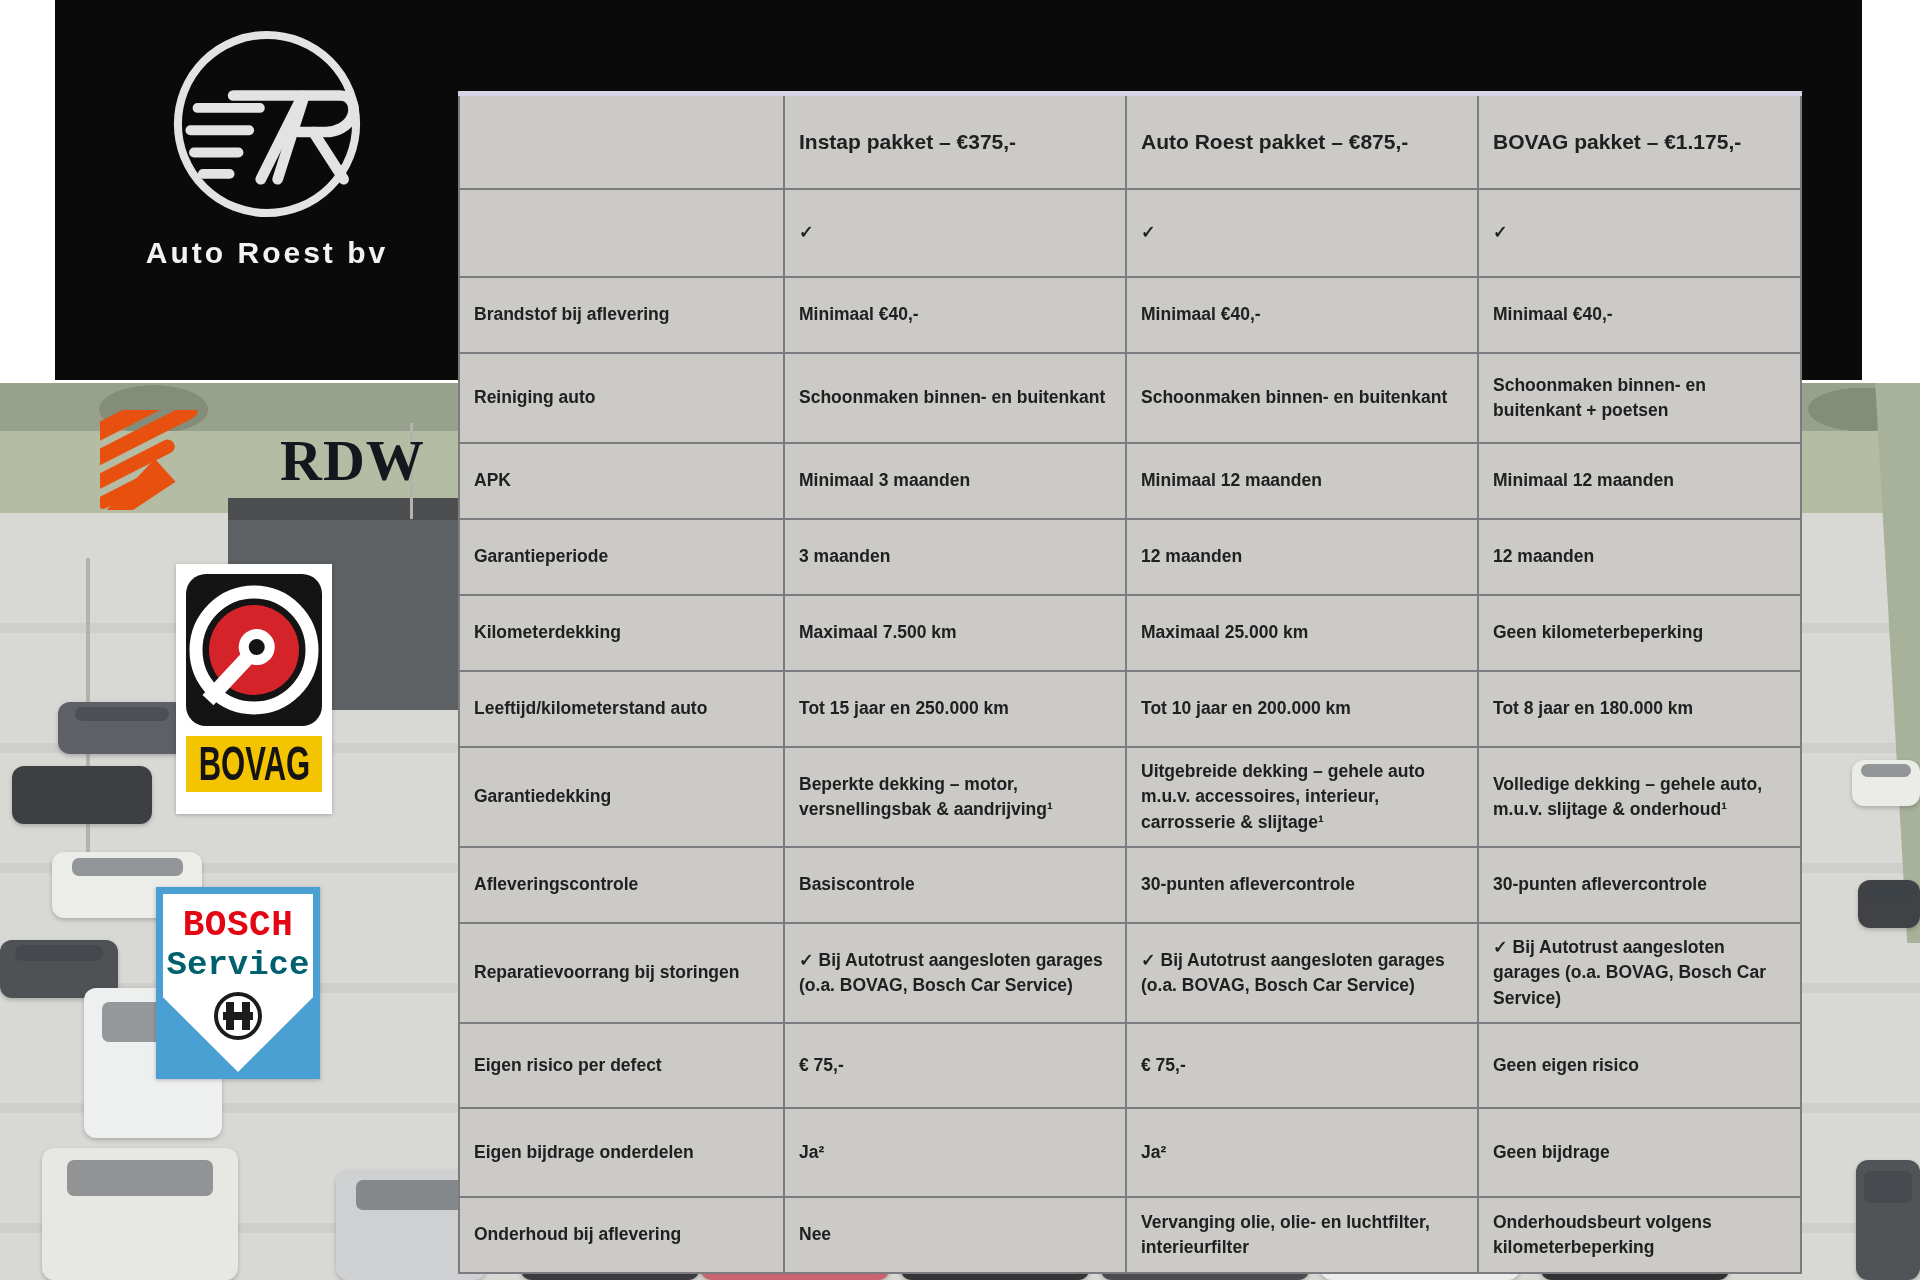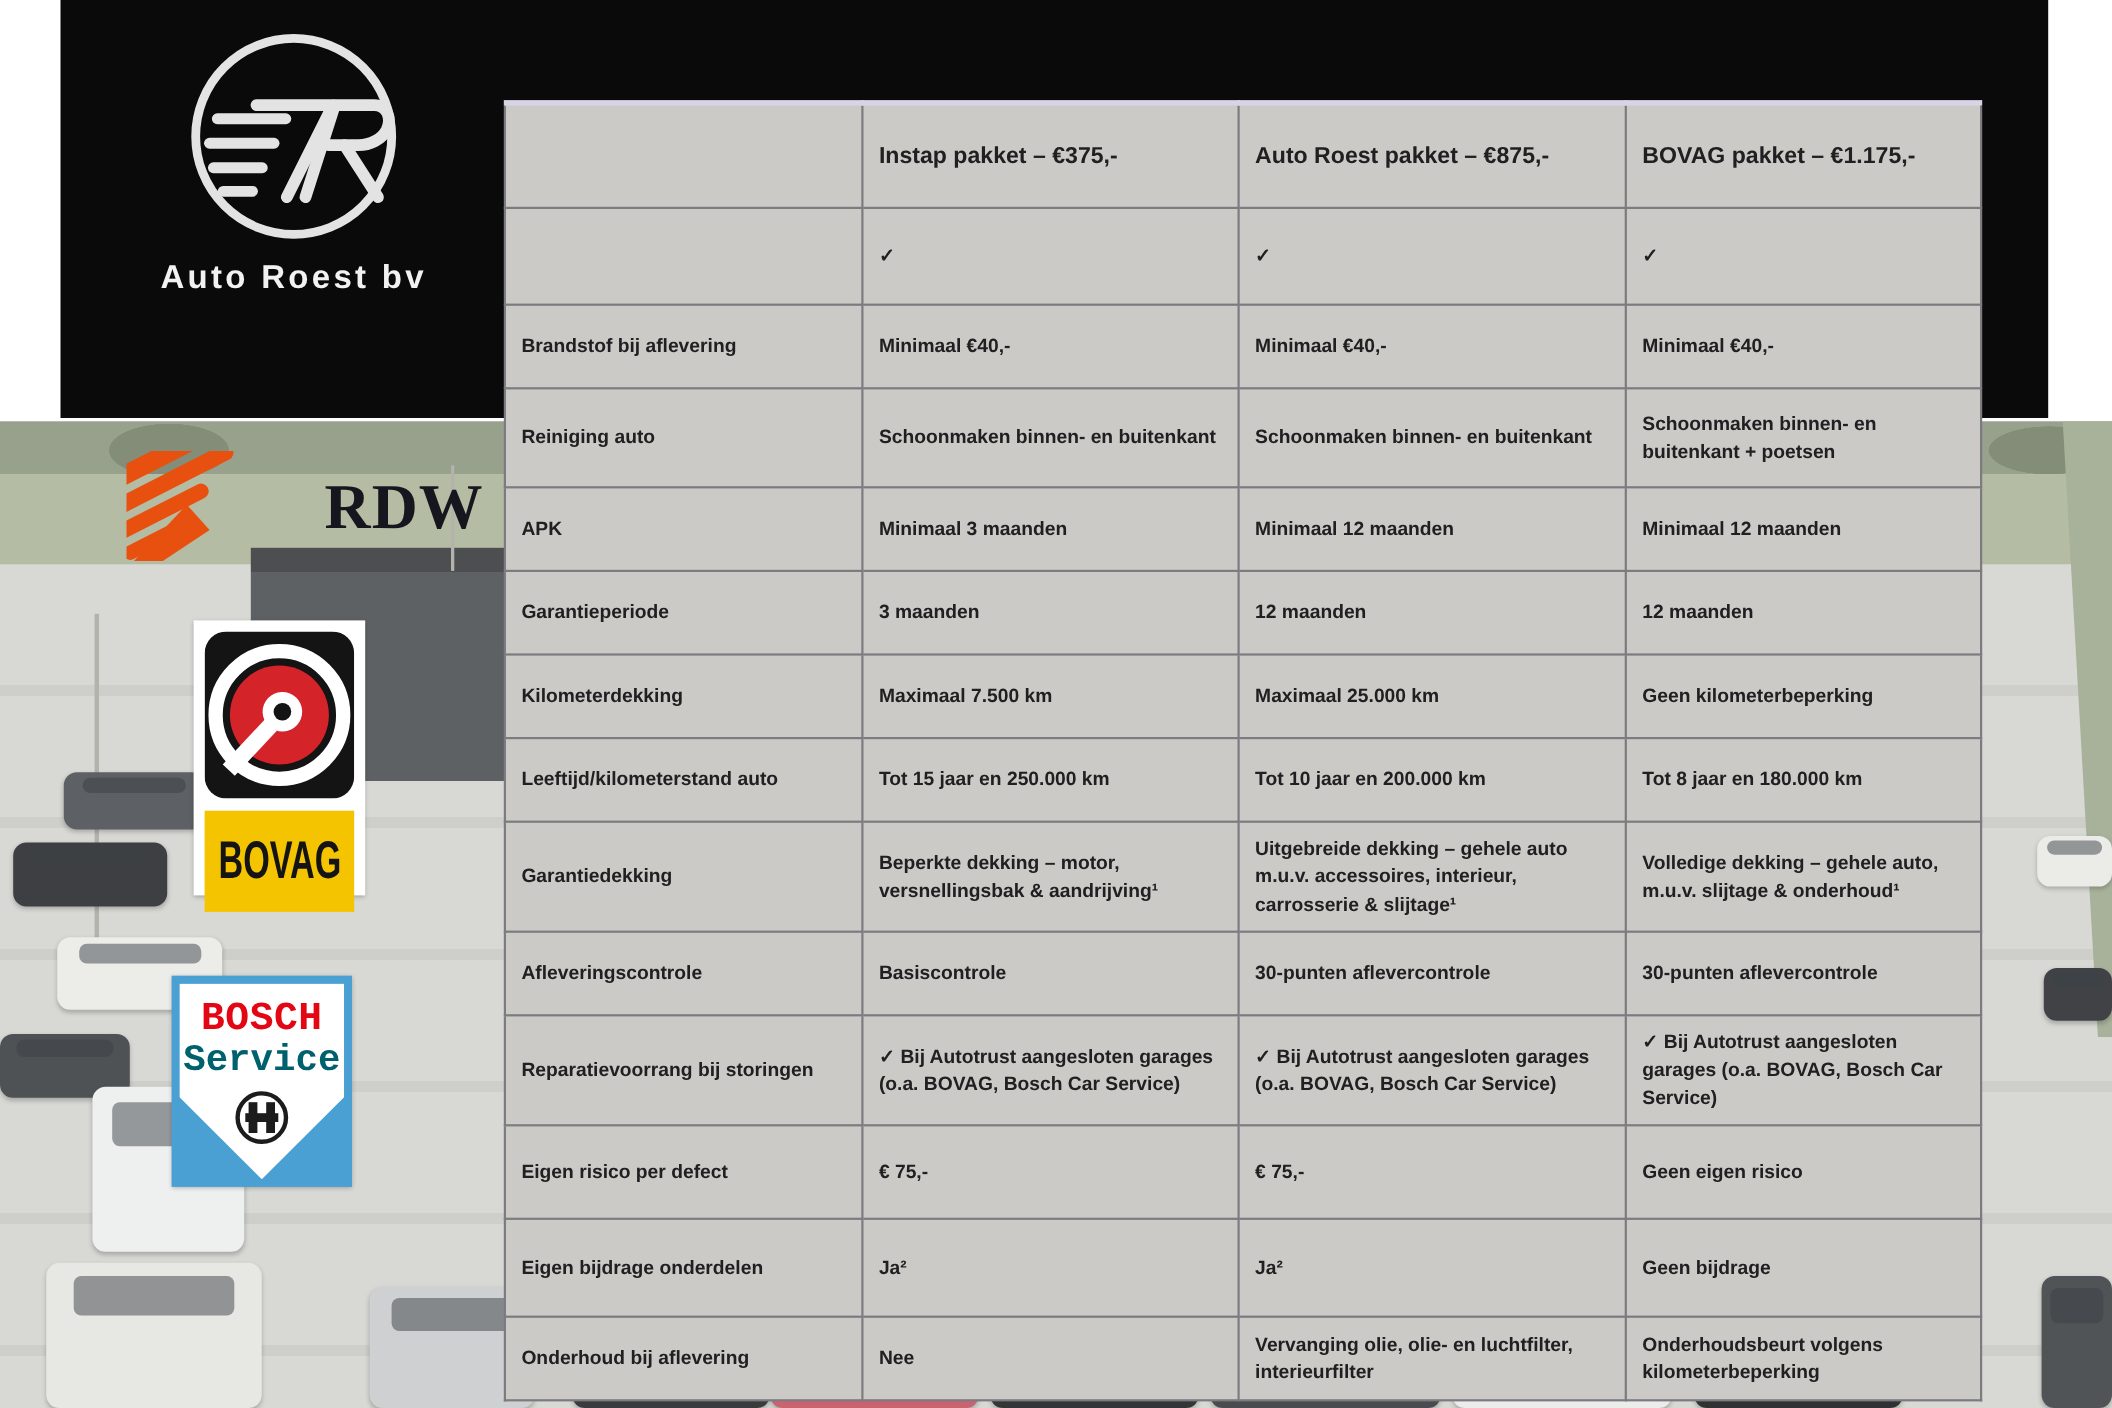--- a/index.html
+++ b/index.html
@@ -27,27 +27,27 @@
      background:rgba(28,33,39,.5);border-radius:7px;}
   .photo .wash{position:absolute;inset:0;background:rgba(255,255,255,.14);}
 
   
   .band{position:absolute;left:55px;top:0;width:1807px;height:380px;background:#0a0a0a;}
   .brand{position:absolute;left:88px;top:26px;width:248px;color:#ededed;}
   .brand svg{display:block;margin:0 auto;}
   .brand-name{margin-top:14px;text-align:center;font-size:30px;font-weight:bold;letter-spacing:3px;color:#f2f2f2;white-space:nowrap;}
 
   
-  .rdw{position:absolute;left:115px;top:410px;display:flex;align-items:center;gap:8px;}
+  .rdw{position:absolute;left:100px;top:410px;display:flex;align-items:center;gap:8px;}
   .rdw-word{font-family:"Liberation Serif",serif;font-weight:bold;font-size:58px;color:#16161e;letter-spacing:1px;}
 
   
   .bovag{position:absolute;left:176px;top:564px;width:156px;height:250px;background:#ffffff;
      box-sizing:border-box;padding:10px;box-shadow:0 1px 4px rgba(0,0,0,.25);}
-  .bovag-band{margin-top:6px;height:92px;background:#f5c400;display:flex;align-items:center;justify-content:center;text-align:center;}
+  .bovag-band{margin-top:6px;height:56px;background:#f5c400;display:flex;align-items:center;justify-content:center;text-align:center;}
   .bovag-band span{font-size:37px;font-weight:bold;color:#141414;transform:scale(.84,1.3);letter-spacing:0;}
 
   
   .bosch{position:absolute;left:156px;top:887px;width:164px;height:192px;background:#4aa0d2;
      box-shadow:0 1px 4px rgba(0,0,0,.25);font-family:Liberation Mono, monospace;}
   .bosch-shield{position:absolute;left:7px;right:7px;top:7px;height:178px;background:#ffffff;
      clip-path:polygon(0 0,100% 0,100% 58%,50% 100%,0 58%);
      display:flex;flex-direction:column;align-items:center;padding-top:12px;box-sizing:border-box;}
   .bosch-word{font-size:36px;font-weight:bold;color:#e30613;letter-spacing:.5px;line-height:1.1;}
   .bosch-service{font-size:34px;font-weight:bold;color:#00616e;line-height:1.15;}

